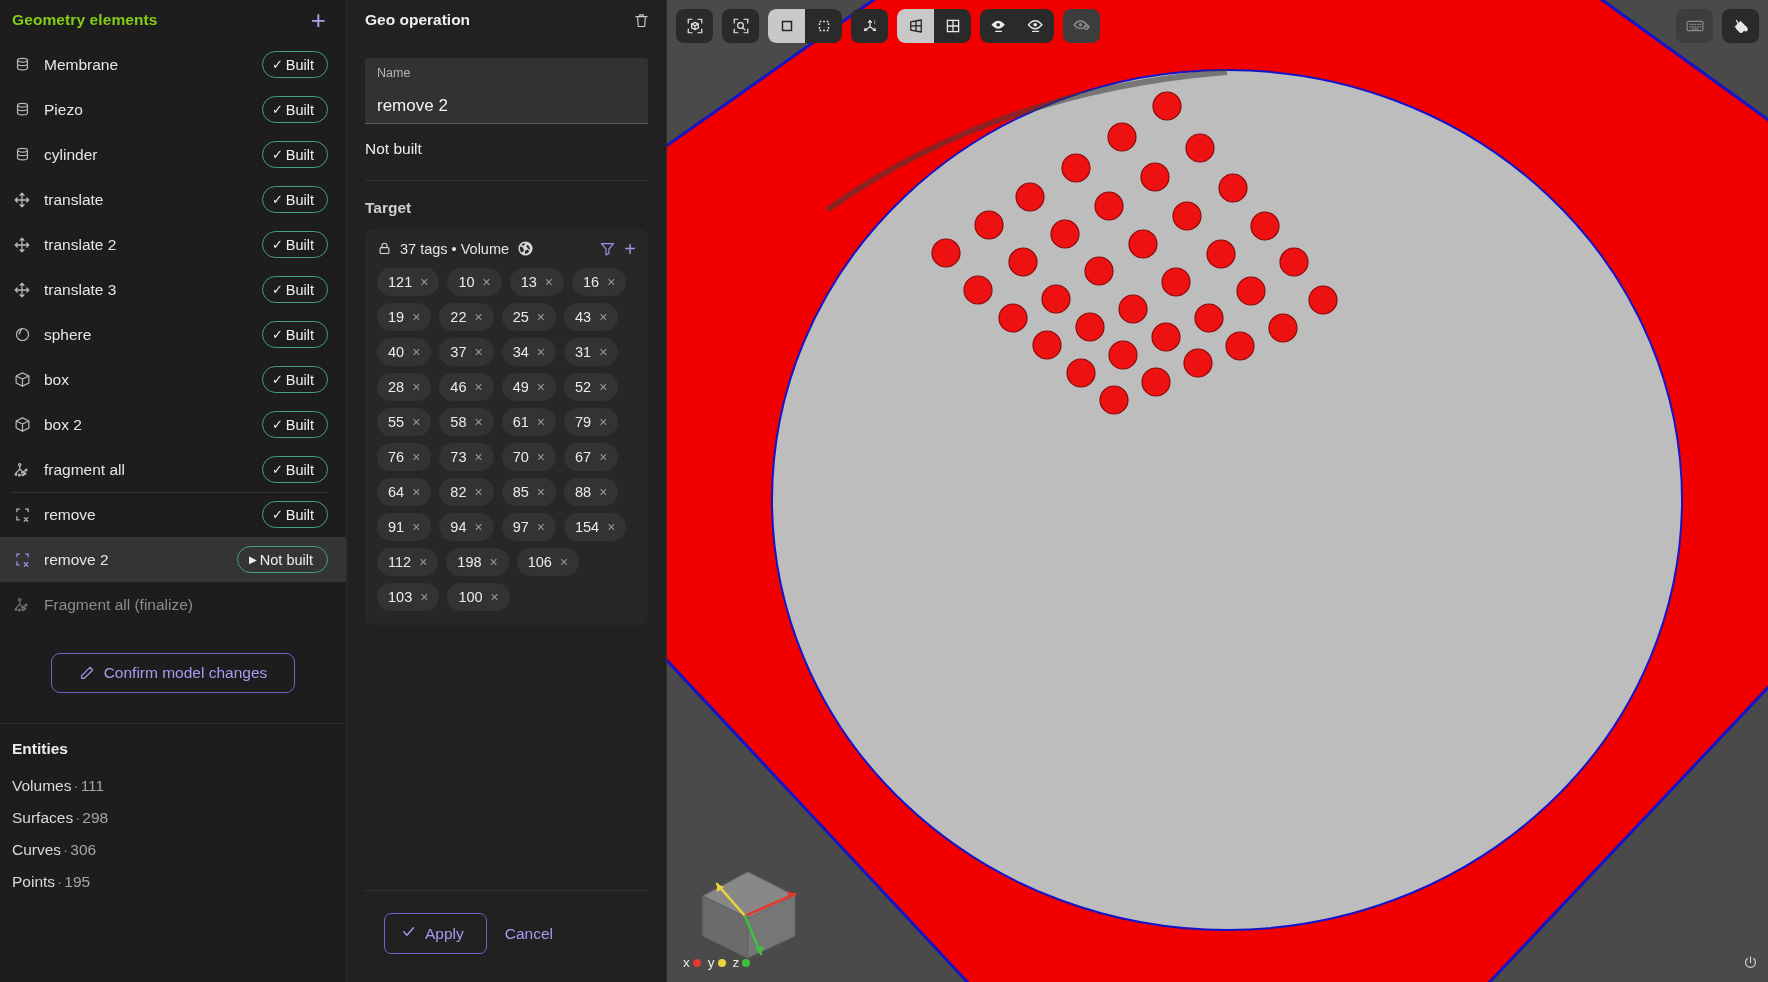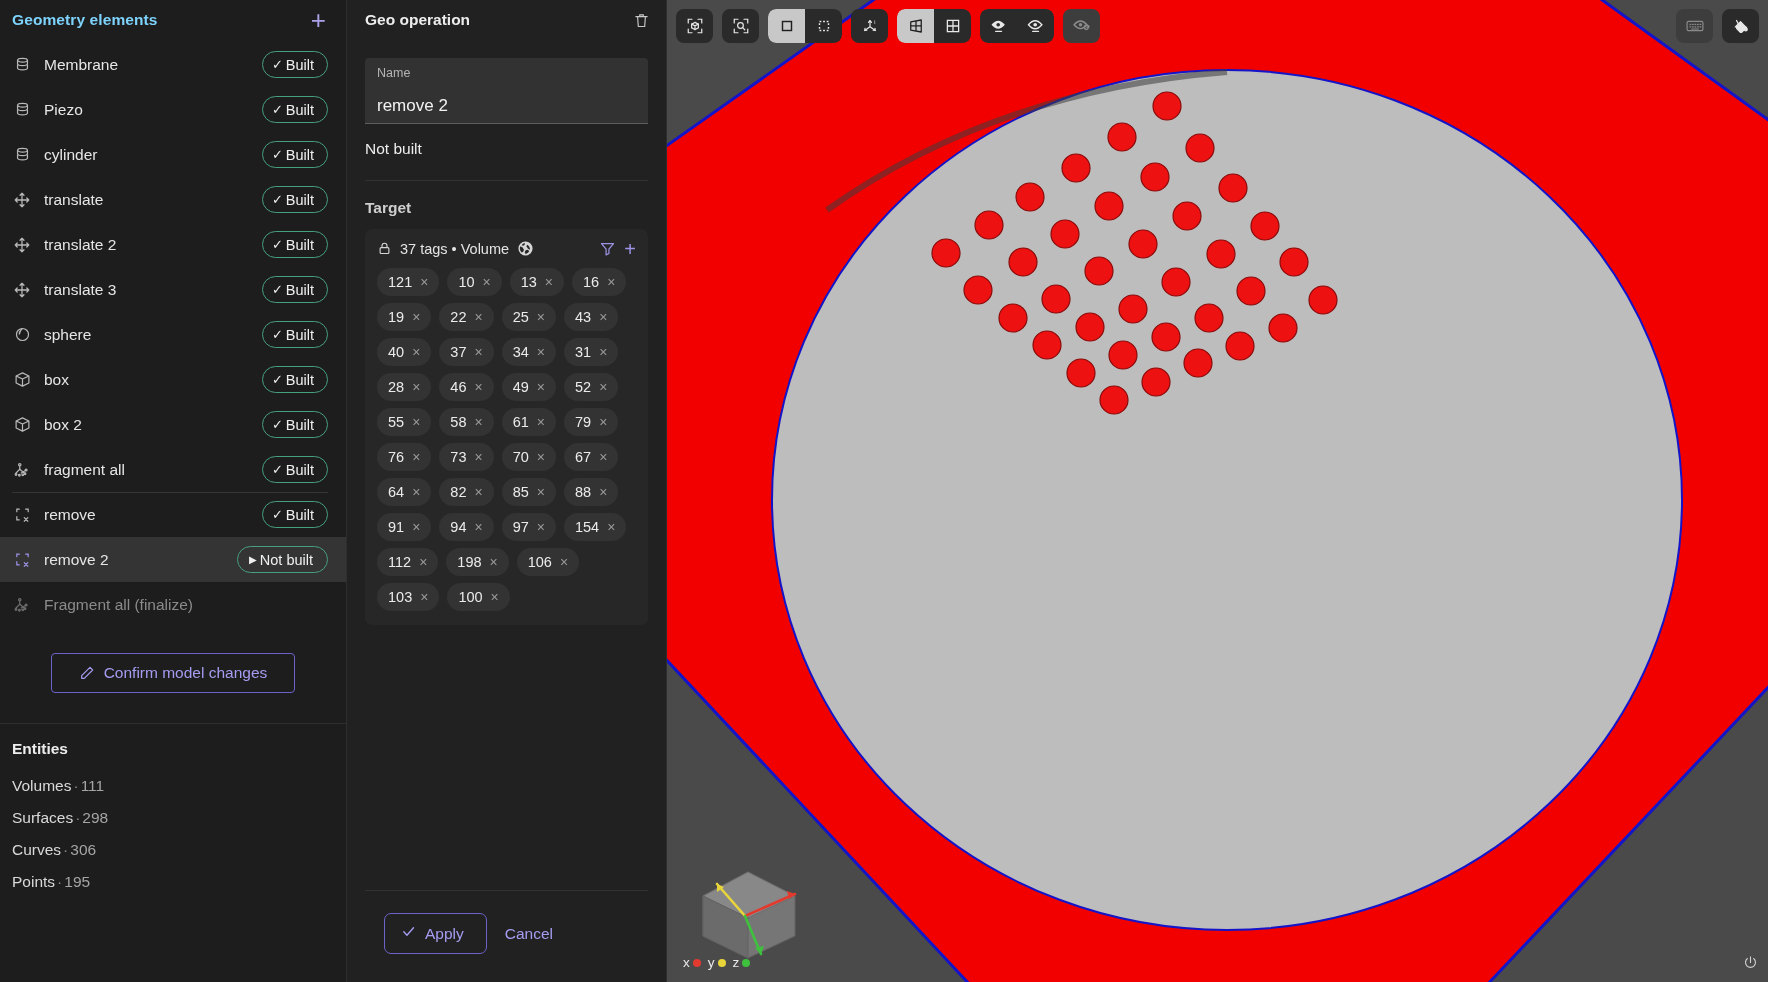--- a/index.html
+++ b/index.html
@@ -16,21 +16,21 @@
     width: 347px; height: 982px;
     background: #1d1d1d;
     border-right: 1px solid #2e2e2e;
     display: flex; flex-direction: column;
     position: relative;
   }
   .sb-header {
     height: 40px; display: flex; align-items: center;
     padding: 0 18px 0 12px; justify-content: space-between;
   }
-  .sb-title { font-size: 15.5px; font-weight: bold; color: #7dd3fc; letter-spacing: .1px;}
+  .sb-title { font-size: 15.5px; font-weight: bold; color: #84cc16; letter-spacing: .1px;}
   .plus-btn {
     color: #a9a2e8; font-size: 26px; line-height: 18px; font-weight: 300;
     cursor: pointer; padding: 0 2px;
   }
   .elem-list { padding-top: 2px; }
   .elem-row {
     height: 45px; display: flex; align-items: center;
     padding: 0 18px 0 12px; gap: 12px; position: relative;
   }
   .elem-row.selected { background: #343434; }
@@ -49,21 +49,21 @@
     font-size: 14.5px; border: 1px solid #46a07e; color: #f0f0f0;
     background: transparent; white-space: nowrap;
   }
   .badge .gl { font-size: 13px; line-height: 1; }
   .badge.notbuilt { padding: 0 14px 0 11px; }
   .badge.notbuilt .gl { font-size: 10px; }
 
   .confirm-wrap { padding: 26px 0 30px; display: flex; justify-content: center; }
   .confirm-btn {
     display: inline-flex; align-items: center; gap: 9px;
-    border: 1px solid #6c63c9; border-radius: 4px;
+    border: 1px solid #6c63c9; border-radius: 9px;
     padding: 10px 27px; color: #a49cf0; font-size: 15.5px;
     background: transparent; cursor: pointer;
   }
   .confirm-btn svg { display:block; }
 
   .entities {
     border-top: 1px solid #2e2e2e;
     padding: 16px 0 0 12px;
   }
   .entities-title { font-size: 15.5px; font-weight: bold; color: #ededed; margin-bottom: 19px; }

